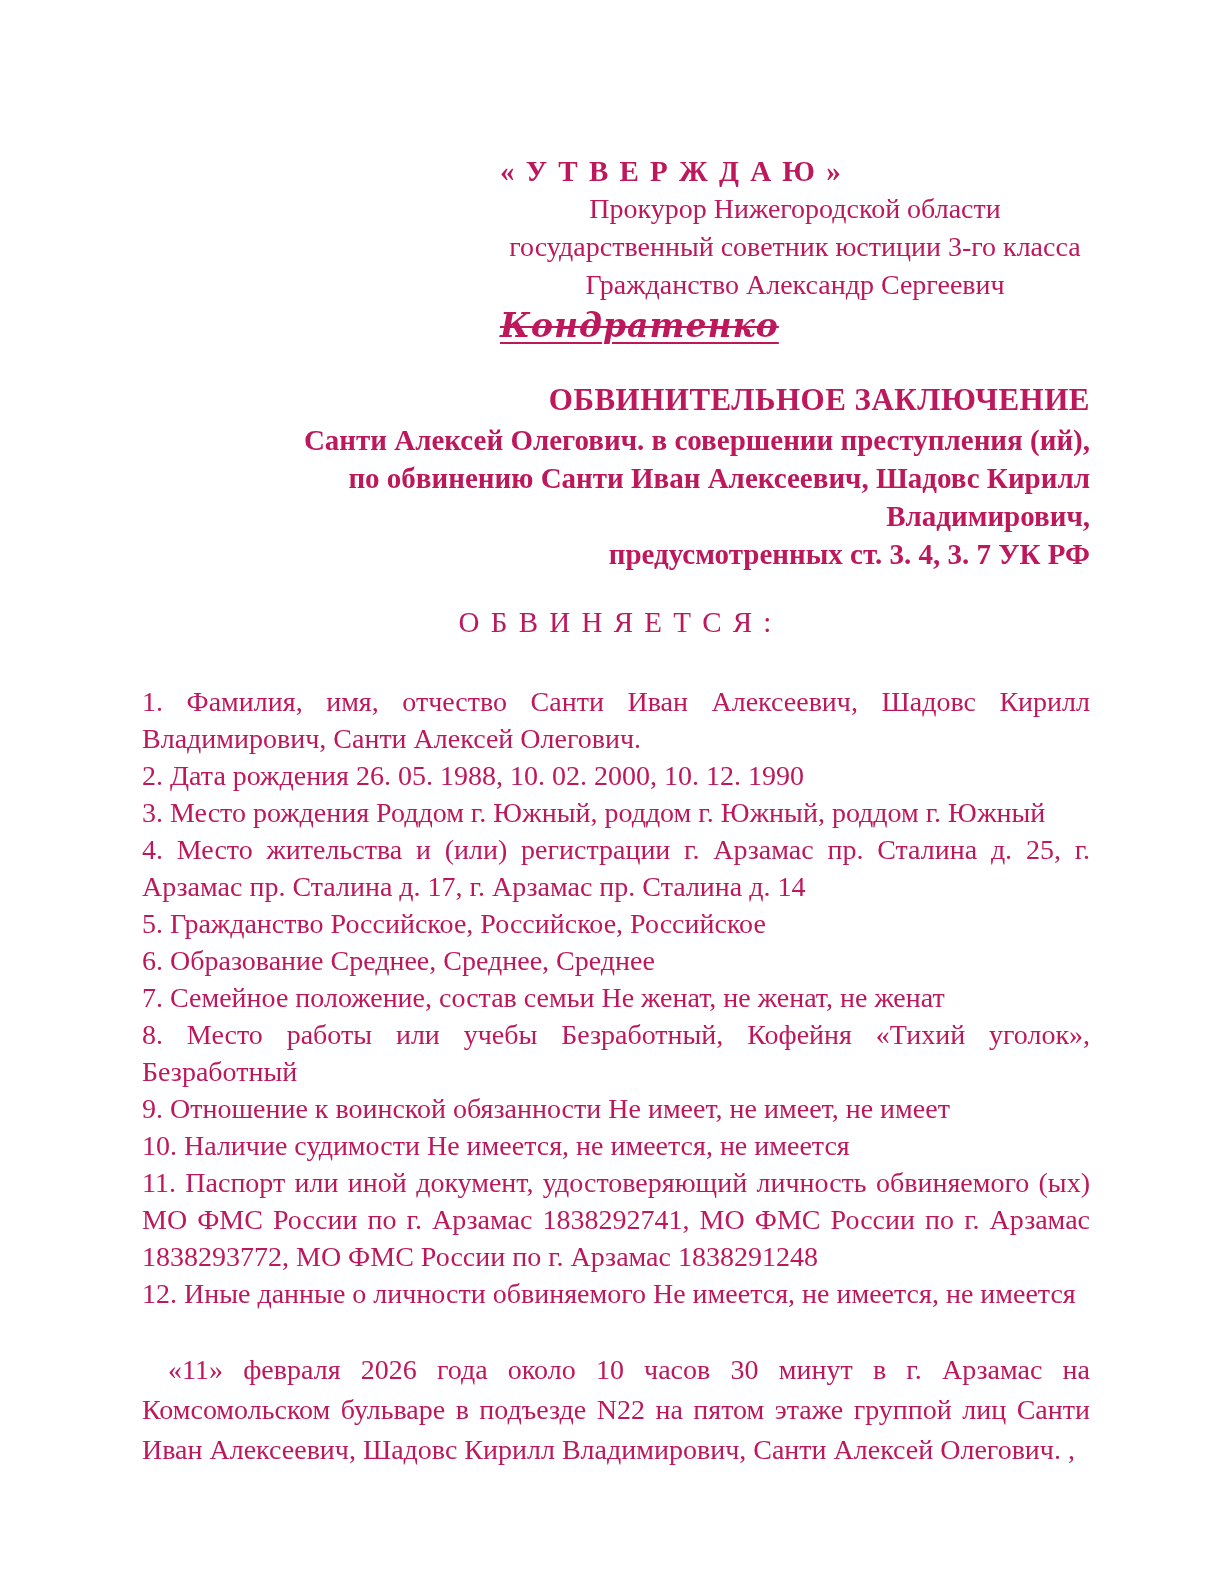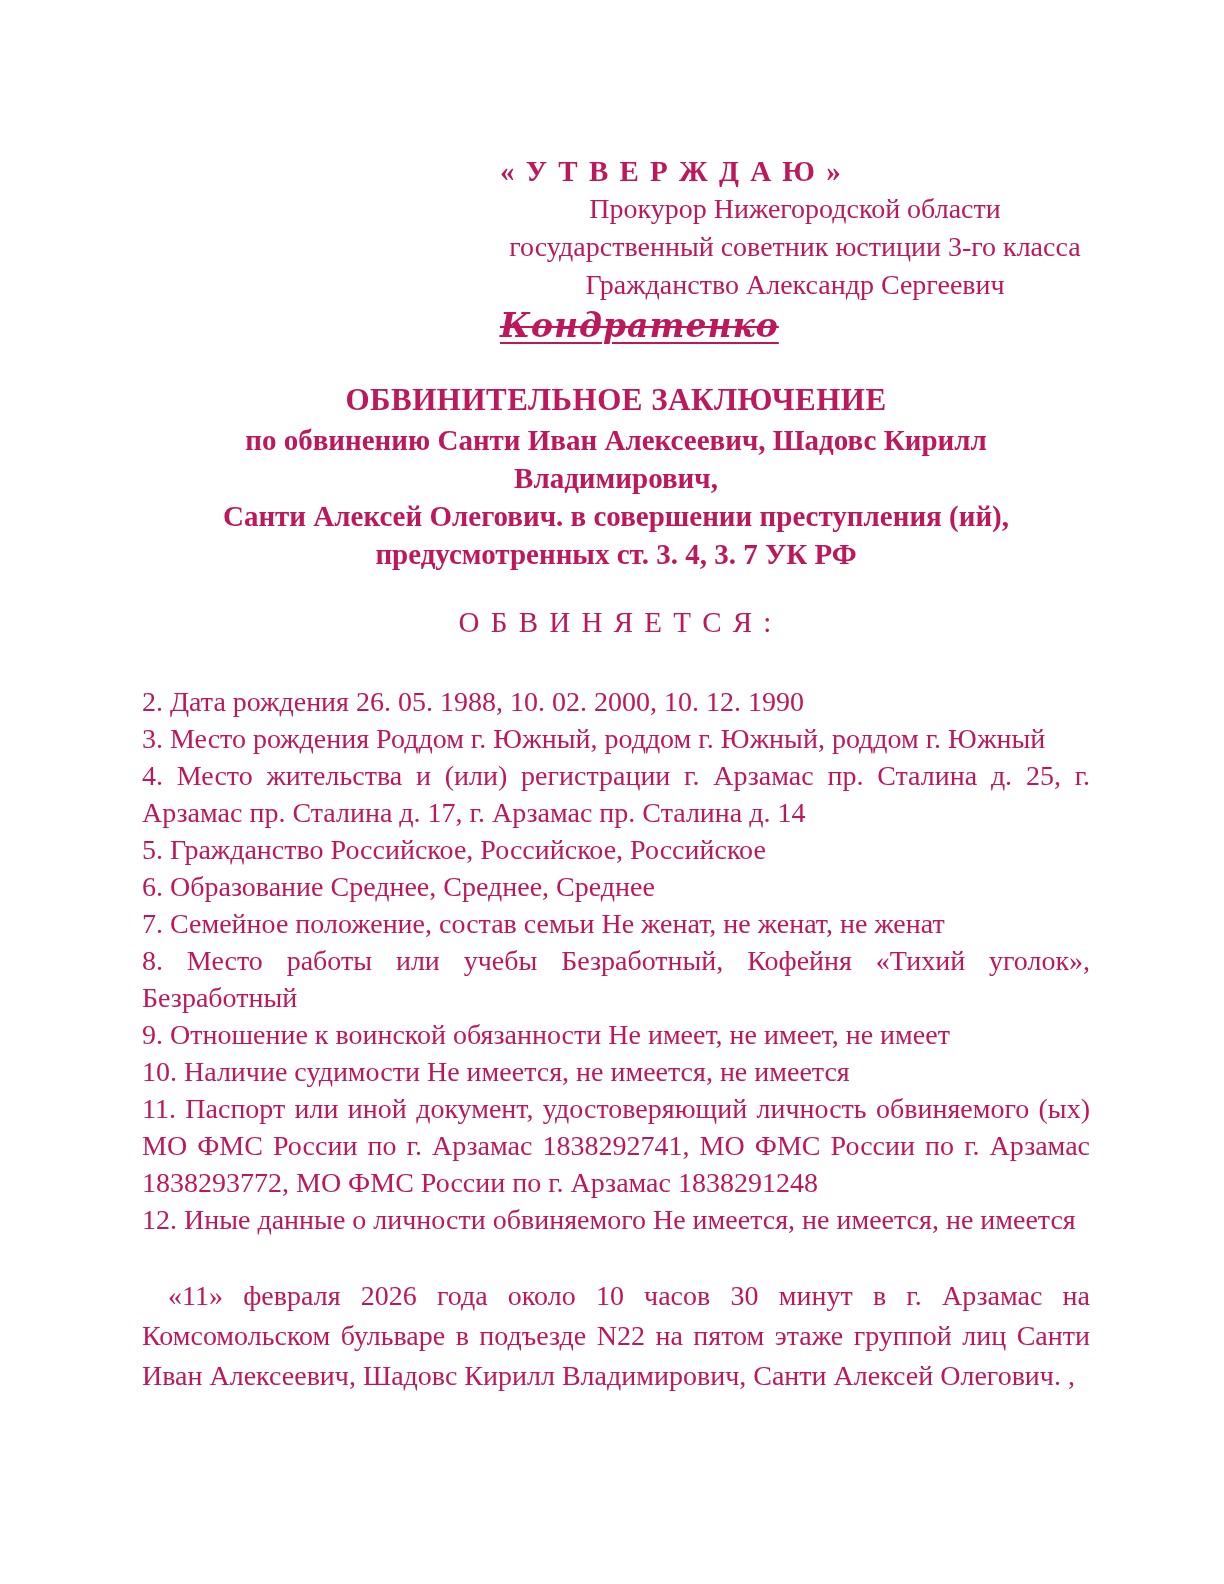--- a/index.html
+++ b/index.html
@@ -44,21 +44,21 @@
     font-size: 33px;
     line-height: 40px;
     letter-spacing: 1px;
     text-decoration-line: underline line-through;
     text-decoration-thickness: 2px;
     text-underline-offset: 5px;
   }
   
   .title-block {
     margin-top: 32px;
-    text-align: center;
+    text-align: right;
     font-weight: bold;
   }
   .doc-title {
     font-size: 31px;
     line-height: 42px;
     letter-spacing: 0.5px;
   }
   .doc-subtitle {
     font-size: 29px;
     line-height: 38px;
@@ -101,28 +101,29 @@
     <div class="approval-line">Прокурор Нижегородской области</div>
     <div class="approval-line">государственный советник юстиции 3-го класса</div>
     <div class="approval-line">Гражданство Александр Сергеевич</div>
     <div>
       <span class="signature">Кондратенко</span>
     </div>
   </div>
 
   <div class="title-block">
     <div class="doc-title">ОБВИНИТЕЛЬНОЕ ЗАКЛЮЧЕНИЕ</div>
+    <div class="doc-subtitle">Санти Алексей Олегович. в совершении преступления (ий),</div>
     <div class="doc-subtitle">по обвинению Санти Иван Алексеевич, Шадовс Кирилл Владимирович,</div>
-    <div class="doc-subtitle">Санти Алексей Олегович. в совершении преступления (ий),</div>
     <div class="doc-subtitle">предусмотренных ст. 3. 4, 3. 7 УК РФ</div>
   </div>
 
   <div class="section-heading">О Б В И Н Я Е Т С Я :</div>
 
   <div class="items">
+    <p class="item">1. Фамилия, имя, отчество Санти Иван Алексеевич, Шадовс Кирилл Владимирович, Санти Алексей Олегович.</p>
     <p class="item">2. Дата рождения 26. 05. 1988, 10. 02. 2000, 10. 12. 1990</p>
     <p class="item">3. Место рождения Роддом г. Южный, роддом г. Южный, роддом  г. Южный</p>
     <p class="item">4. Место жительства и (или) регистрации г. Арзамас пр. Сталина д. 25, г. Арзамас пр. Сталина д. 17, г. Арзамас пр. Сталина д. 14</p>
     <p class="item">5. Гражданство Российское, Российское, Российское</p>
     <p class="item">6. Образование Среднее, Среднее, Среднее</p>
     <p class="item">7. Семейное положение, состав семьи Не женат, не женат, не женат</p>
     <p class="item">8. Место работы или учебы Безработный, Кофейня «Тихий уголок», Безработный</p>
     <p class="item">9. Отношение к воинской обязанности Не имеет, не имеет, не имеет</p>
     <p class="item">10. Наличие судимости Не имеется, не имеется, не имеется</p>
     <p class="item">11. Паспорт или иной документ, удостоверяющий личность обвиняемого (ых) МО ФМС России по г. Арзамас 1838292741, МО ФМС России по г. Арзамас 1838293772, МО ФМС России по г. Арзамас 1838291248</p>

